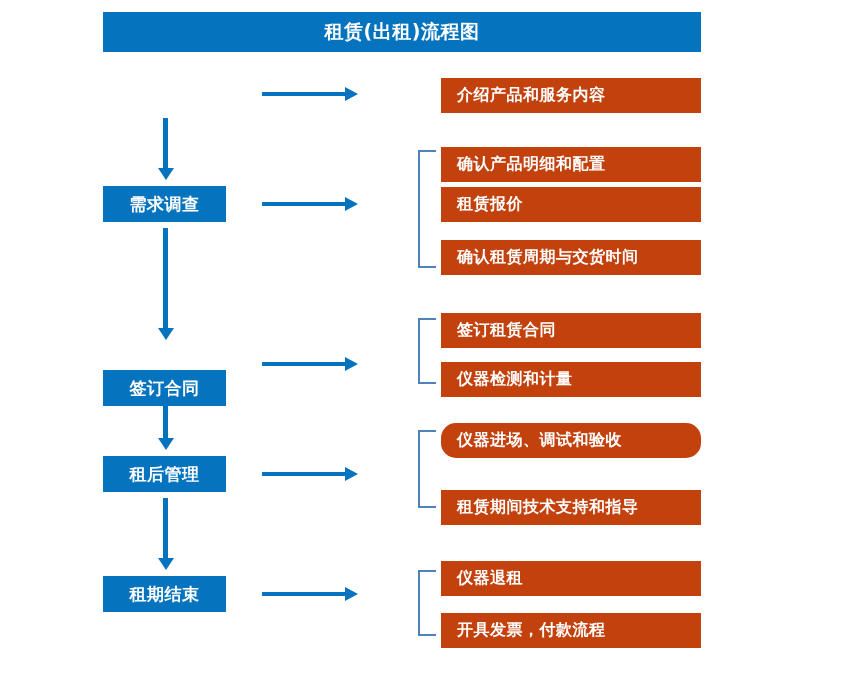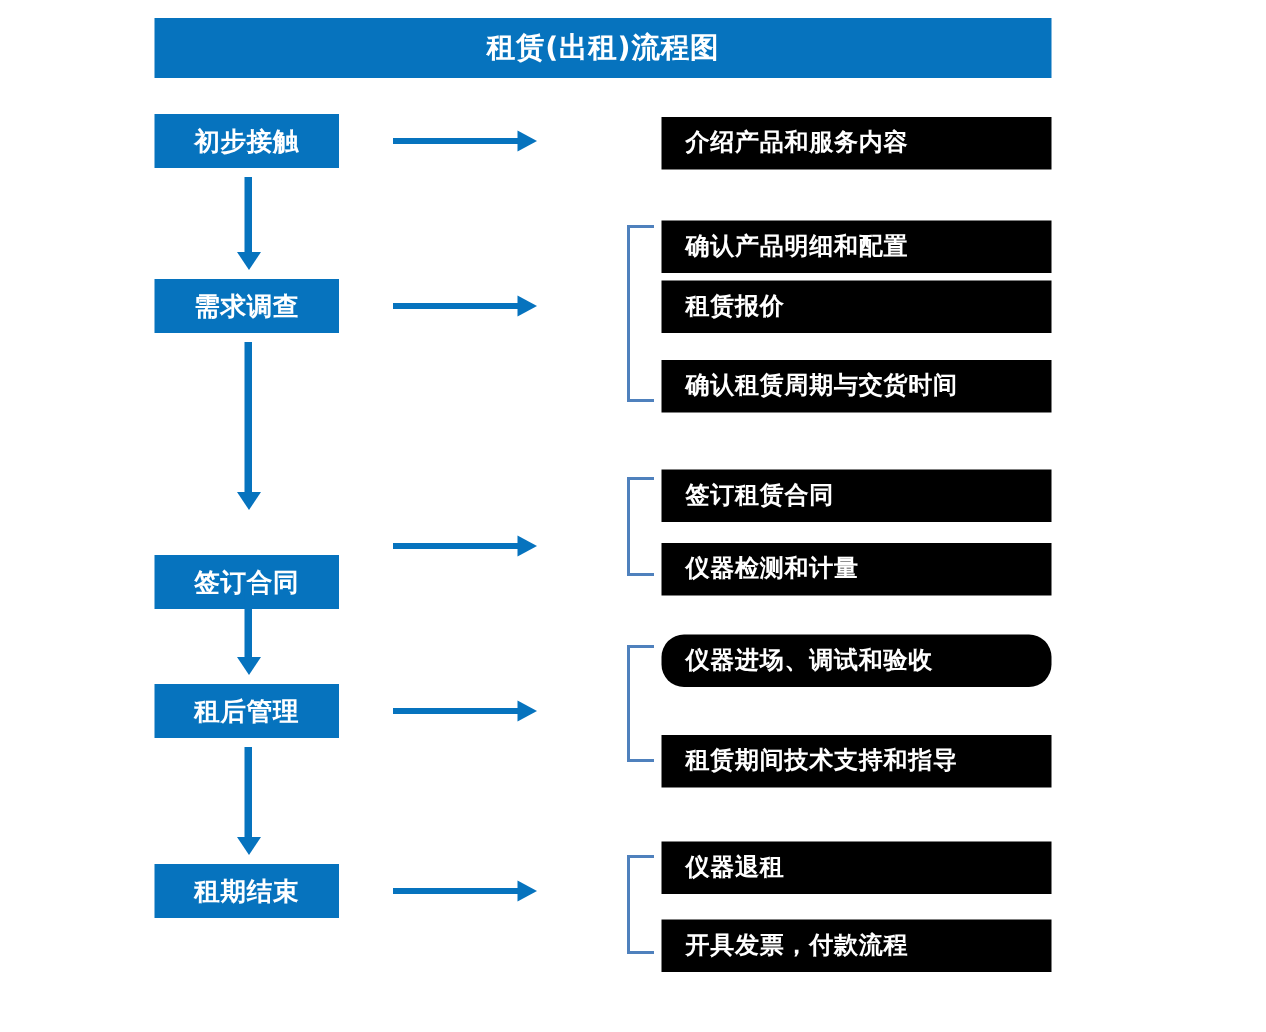--- a/index.html
+++ b/index.html
@@ -50,21 +50,21 @@
     justify-content: center;
     letter-spacing: 0.5px;
   }
 
   
   .detail-box {
     position: absolute;
     left: 441px;
     width: 260px;
     height: 35px;
-    background: #000000;
+    background: #c2410c;
     color: #ffffff;
     font-size: 16px;
     font-weight: bold;
     display: flex;
     align-items: center;
     padding-left: 16px;
     box-sizing: border-box;
     letter-spacing: 0.5px;
   }
 
@@ -129,21 +129,20 @@
     box-sizing: border-box;
   }
 </style>
 </head>
 <body>
 
 <div id="canvas">
 
   <div class="title-bar">租赁(出租)流程图</div>
 
-  <div class="stage-box" style="top:76px;">初步接触</div>
 
   <div class="stage-box" style="top:186px;">需求调查</div>
 
   <div class="stage-box" style="top:346px;margin-top:24px;">签订合同</div>
 
   <div class="stage-box" style="top:456px;">租后管理</div>
 
   <div class="stage-box" style="top:576px;">租期结束</div>
 
   <div class="v-arrow" style="top:118px; height:62px;">

